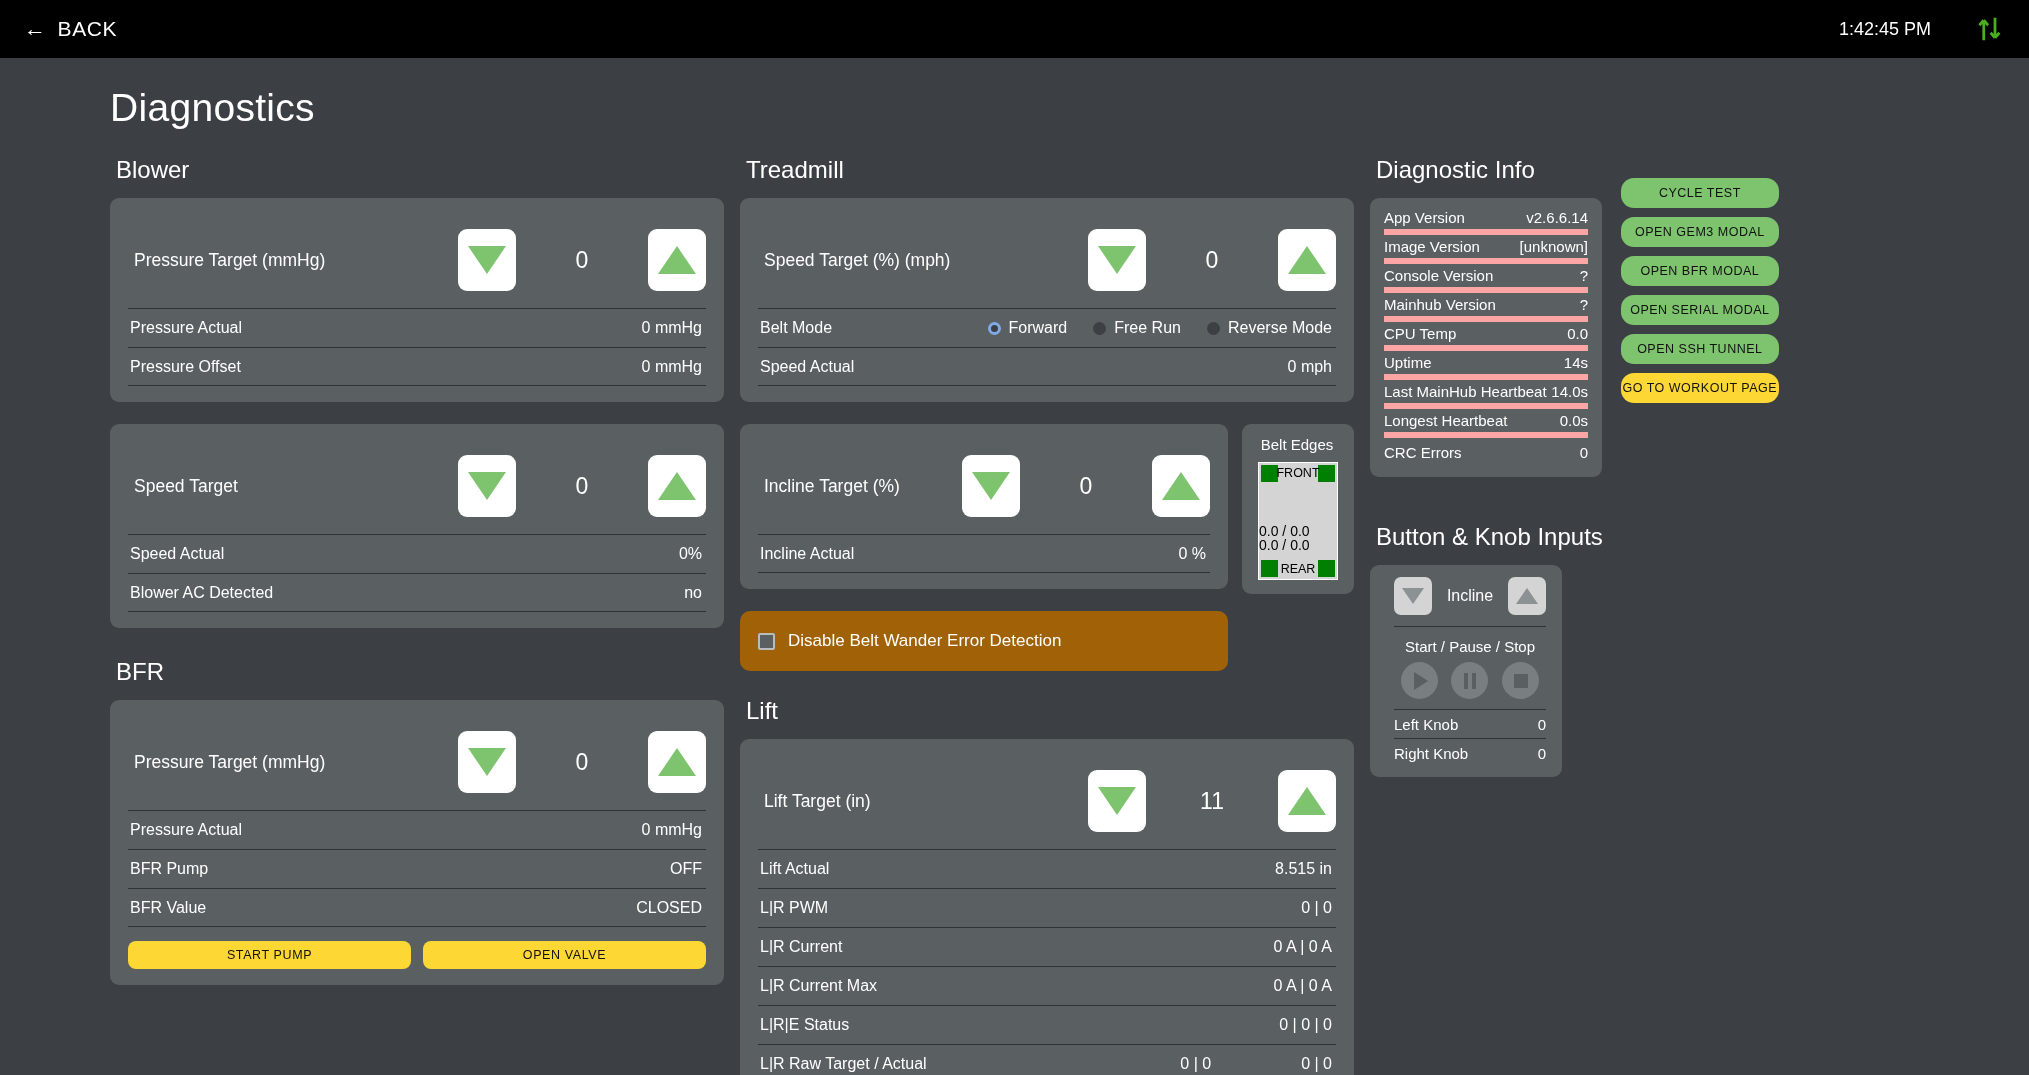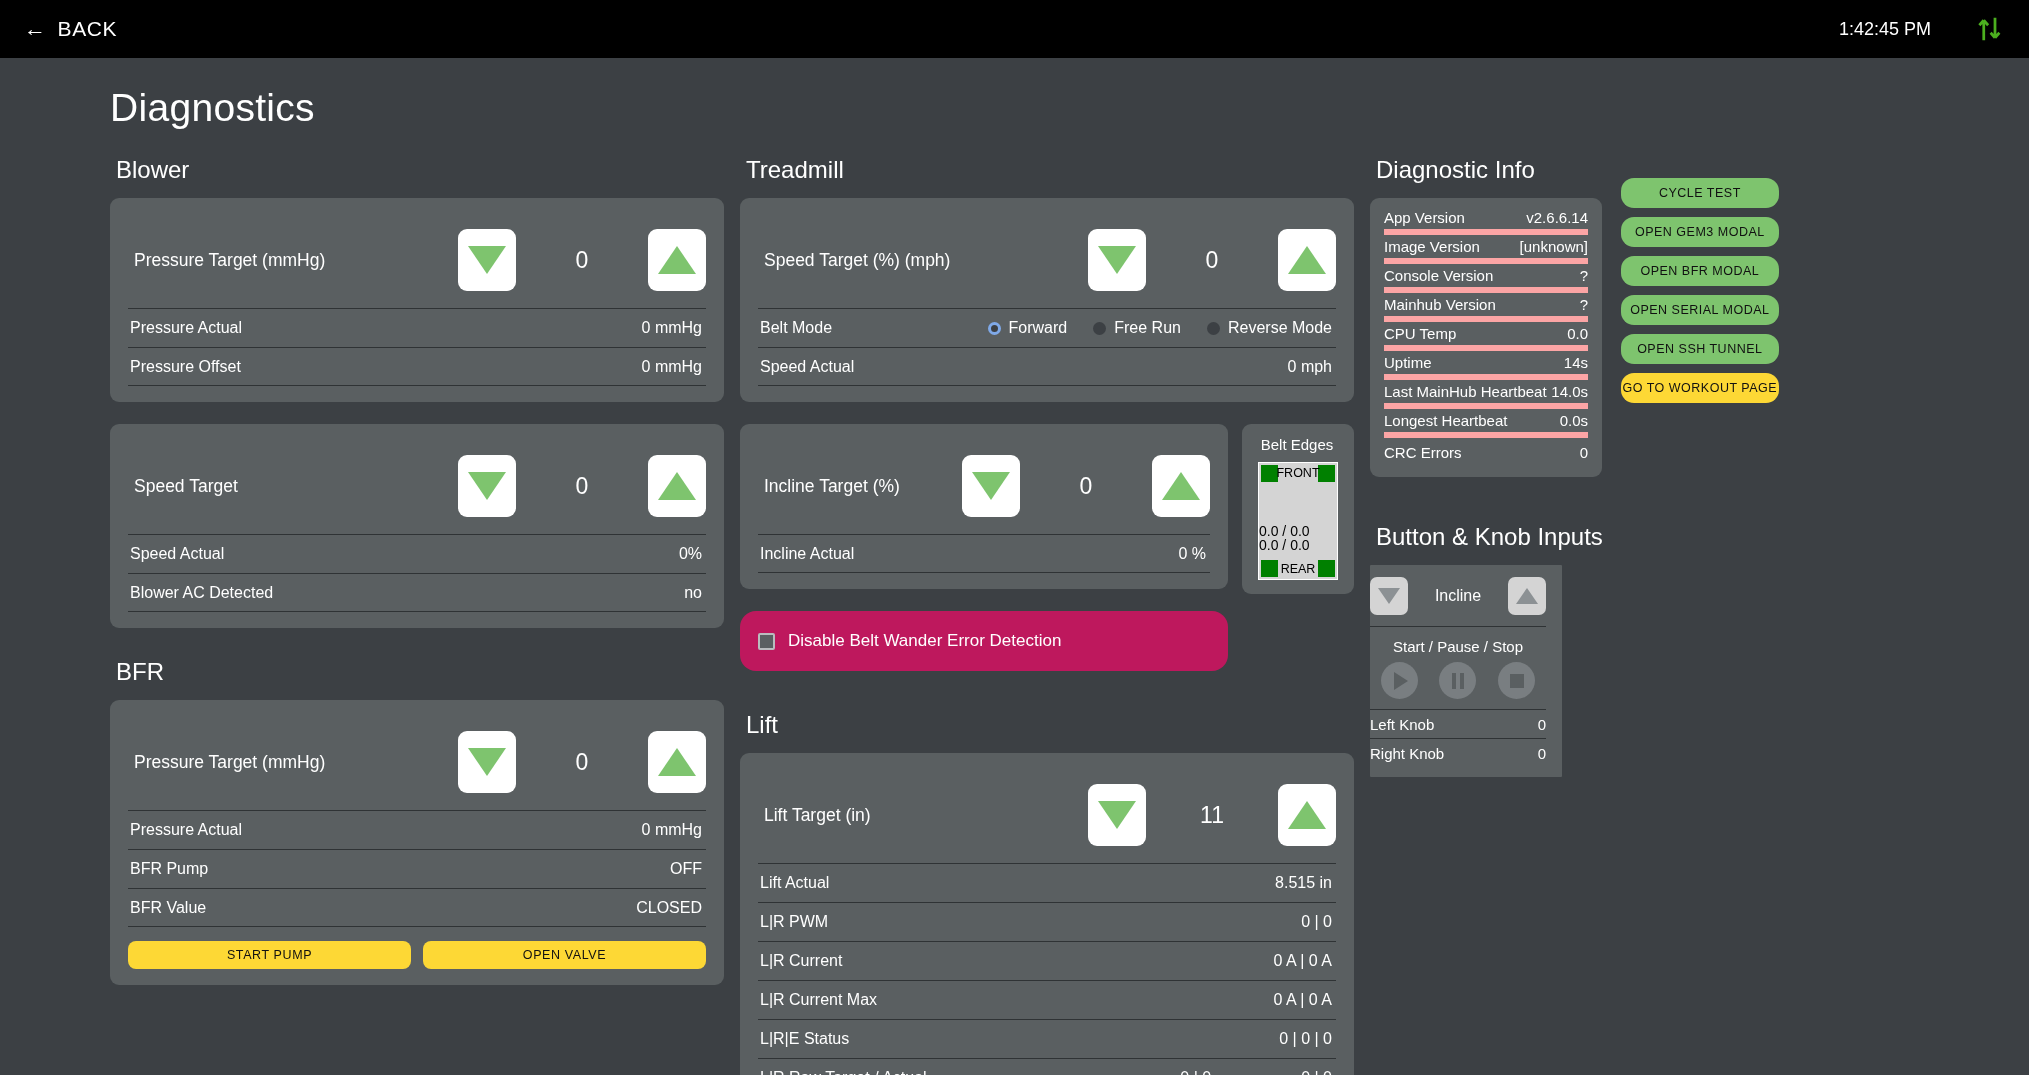--- a/index.html
+++ b/index.html
@@ -104,23 +104,23 @@
     background: #3c4044;
     border: 3px solid #7fa9e8;
     width: 13px; height: 13px;
   }
   .radio-dot.on::after {
     content: ""; display: block; width: 100%; height: 100%;
   }
 
   
   .check-card {
-    background: #be185d; border-radius: 16px;
+    background: #a16207; border-radius: 10px;
     padding: 20px 18px; display: flex; align-items: center; gap: 13px;
-    margin-bottom: 28px;
+    margin-bottom: 22px;
   }
   .checkbox {
     width: 17px; height: 17px; border: 2px solid #b9bcbe;
     background: #5a5f61; border-radius: 2px; flex: 0 0 auto; cursor:pointer;
   }
   .check-label { color:#fff; font-size: 17px; }
 
   
   .belt-wrap {
     background: #5a5f61; border-radius: 9px;
@@ -178,22 +178,22 @@
   .wbtn {
     border: none; border-radius: 8px; height: 28px;
     font-size: 12.5px; letter-spacing: .6px; cursor: pointer;
     font-family: "Liberation Sans", sans-serif;
   }
   .wbtn.yellow { background: #fdd835; color: #111; }
   .bfr-btn { flex: 1 1 0; }
 
   
   .knob-card {
-    background: #5a5f61; border-radius: 1px;
-    padding: 12px 16px 10px 0; width: 192px; margin-top: 10px;
+    background: #5a5f61; border-radius: 9px;
+    padding: 12px 16px 10px 24px; width: 192px; margin-top: 10px;
   }
   .knob-top { display: flex; align-items: center; justify-content: space-between; }
   .knob-btn {
     width: 38px; height: 38px; background: #d4d4d4; border-radius: 7px;
     border: none; display: flex; align-items: center; justify-content: center; cursor: pointer;
   }
   .ktri-down { width:0;height:0;border-left:11px solid transparent;border-right:11px solid transparent;border-top:16px solid #8c9194;}
   .ktri-up { width:0;height:0;border-left:11px solid transparent;border-right:11px solid transparent;border-bottom:16px solid #8c9194;}
   .knob-label { color:#fff; font-size:16px; }
   .sps-title { color:#fff; font-size:15px; text-align:center; margin: 11px 0 7px; border-top:1px solid #2f3335; padding-top: 11px;}
@@ -397,21 +397,21 @@
             <span class="belt-cap front">FRONT</span>
             <span class="belt-cap rear">REAR</span>
             <div class="belt-nums">
               <div>0.0 / 0.0</div>
               <div>0.0 / 0.0</div>
             </div>
           </div>
         </div>
       </div>
 
-      <h2 class="section" style="margin-top:12px;">Lift</h2>
+      <h2 class="section" style="margin-top:4px;">Lift</h2>
 
       <div class="card">
         <div class="stepper">
           <span class="stepper-label">Lift Target (in)</span>
           <button class="step-btn">
             <span class="tri-down"></span>
           </button>
           <span class="step-value">11</span>
           <button class="step-btn">
             <span class="tri-up"></span>

